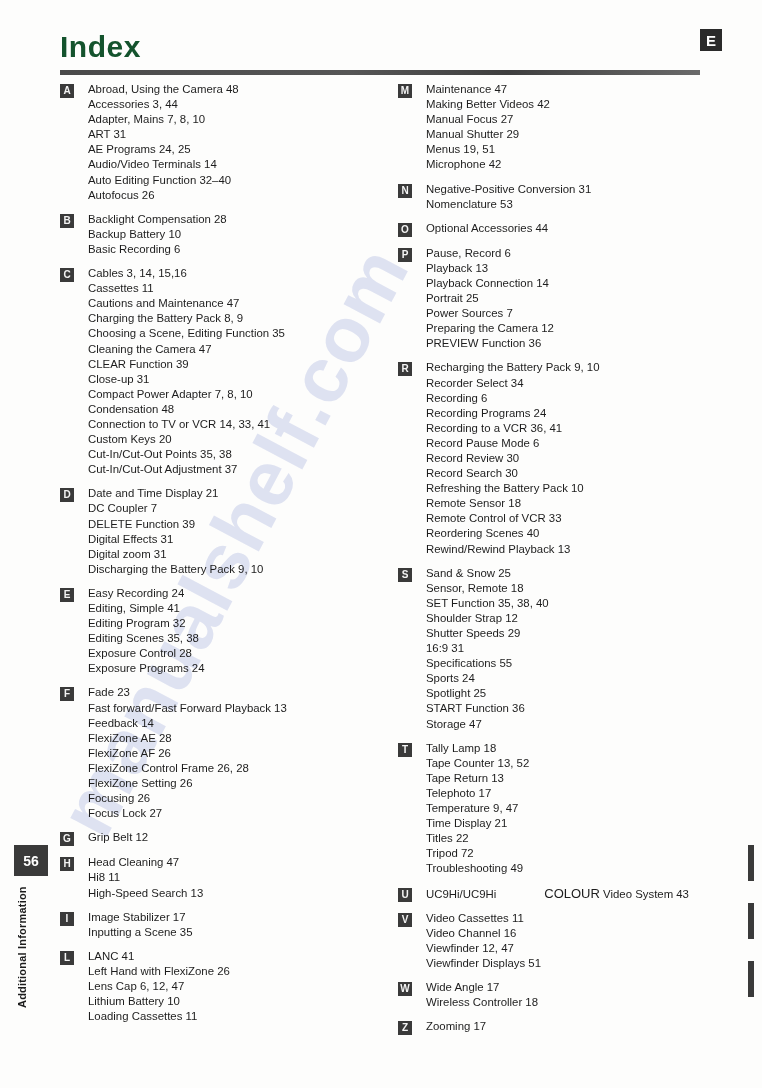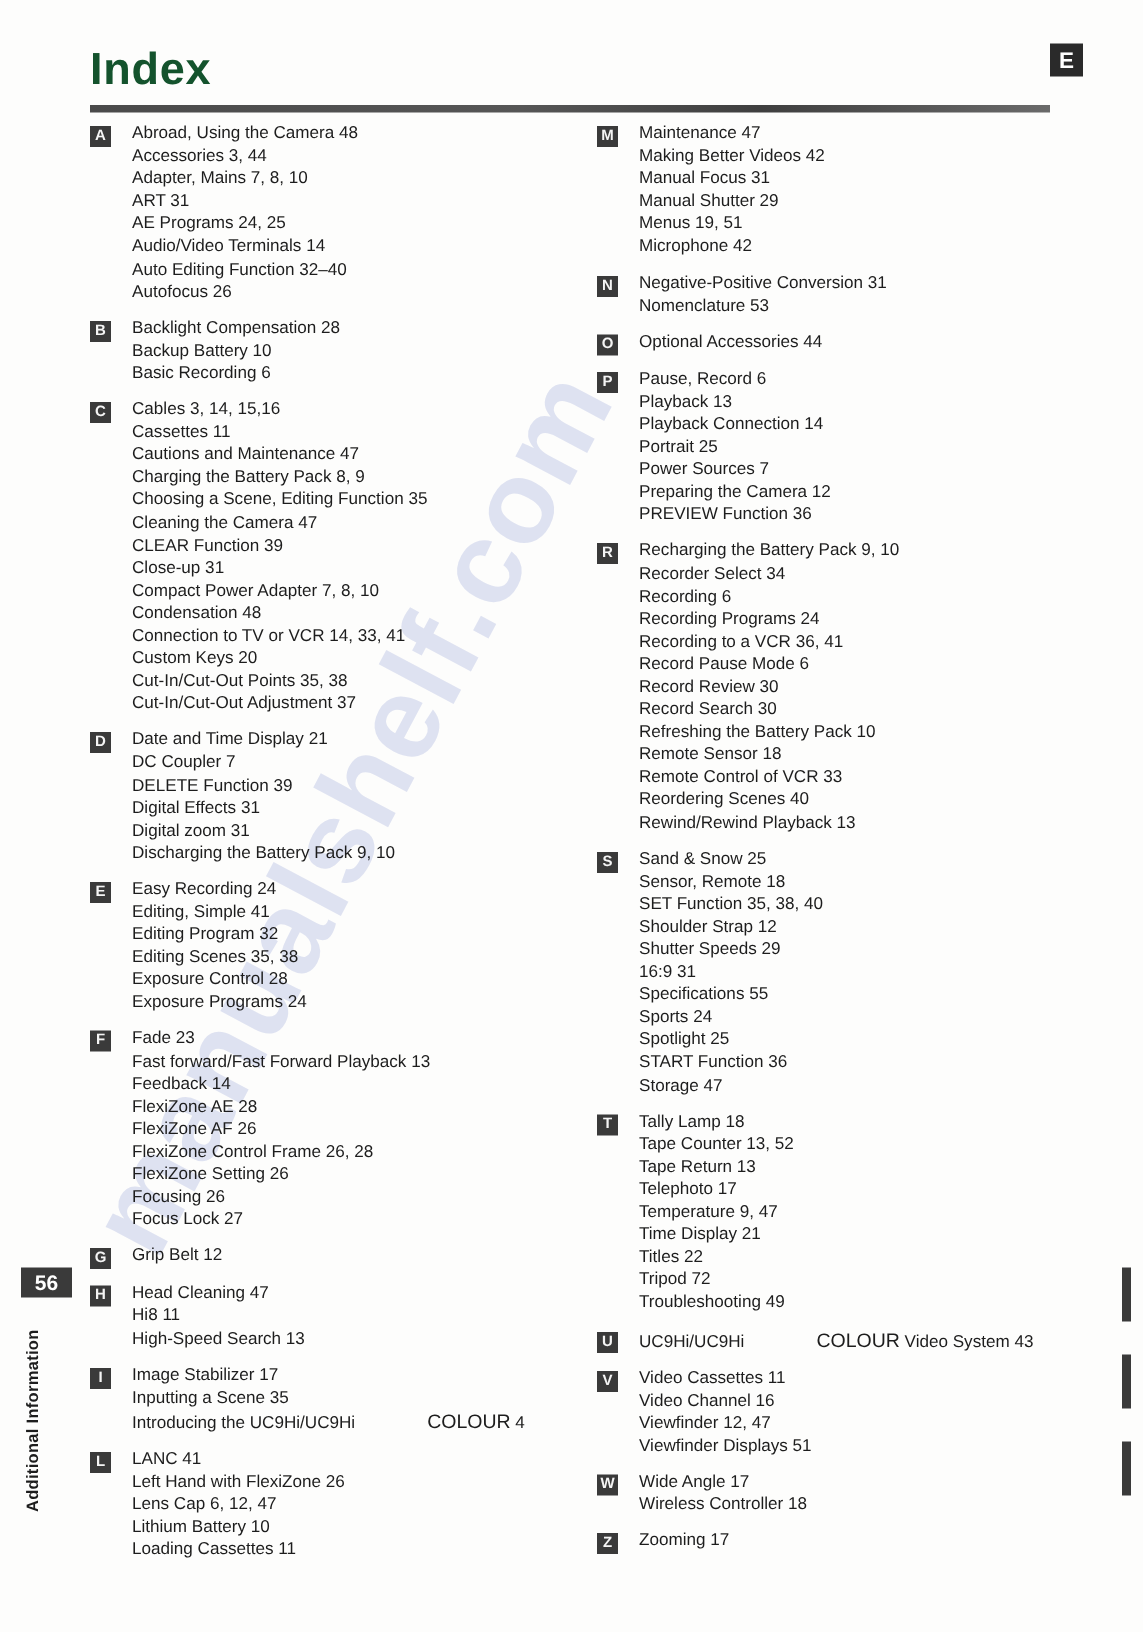--- a/index.html
+++ b/index.html
@@ -121,21 +121,21 @@
     color: #1d1d1d;
   }
   .entry .sc { font-size: 13px; margin-left: 48px; }
 
   
   .page-number {
     position: absolute;
     left: 14px;
     top: 845px;
     width: 34px;
-    height: 20px;
+    height: 31px;
     background: #3a3a3a;
     color: #fff;
     font-size: 14px;
     font-weight: 700;
     display: flex;
     align-items: center;
     justify-content: center;
   }
   .side-label {
     position: absolute;
@@ -268,41 +268,40 @@
             <div class="entry">Head Cleaning  47</div>
             <div class="entry">Hi8  11</div>
             <div class="entry">High-Speed Search  13</div>
           </div>
         </div>
         <div class="group">
           <div class="letter">I</div>
           <div class="entries">
             <div class="entry">Image Stabilizer  17</div>
             <div class="entry">Inputting a Scene  35</div>
-            <div class="entry">Introducing the UC9Hi/UC9Hi<span class="sc">COLOUR</span>  4</div>
           </div>
         </div>
         <div class="group">
           <div class="letter">L</div>
           <div class="entries">
             <div class="entry">LANC  41</div>
             <div class="entry">Left Hand with FlexiZone  26</div>
             <div class="entry">Lens Cap  6, 12, 47</div>
             <div class="entry">Lithium Battery  10</div>
             <div class="entry">Loading Cassettes  11</div>
           </div>
         </div>
       </div>
     <div class="col">
         <div class="group">
           <div class="letter">M</div>
           <div class="entries">
             <div class="entry">Maintenance  47</div>
             <div class="entry">Making Better Videos  42</div>
-            <div class="entry">Manual Focus  31</div>
+            <div class="entry">Manual Focus  27</div>
             <div class="entry">Manual Shutter  29</div>
             <div class="entry">Menus  19, 51</div>
             <div class="entry">Microphone  42</div>
           </div>
         </div>
         <div class="group">
           <div class="letter">N</div>
           <div class="entries">
             <div class="entry">Negative-Positive Conversion  31</div>
             <div class="entry">Nomenclature  53</div>

